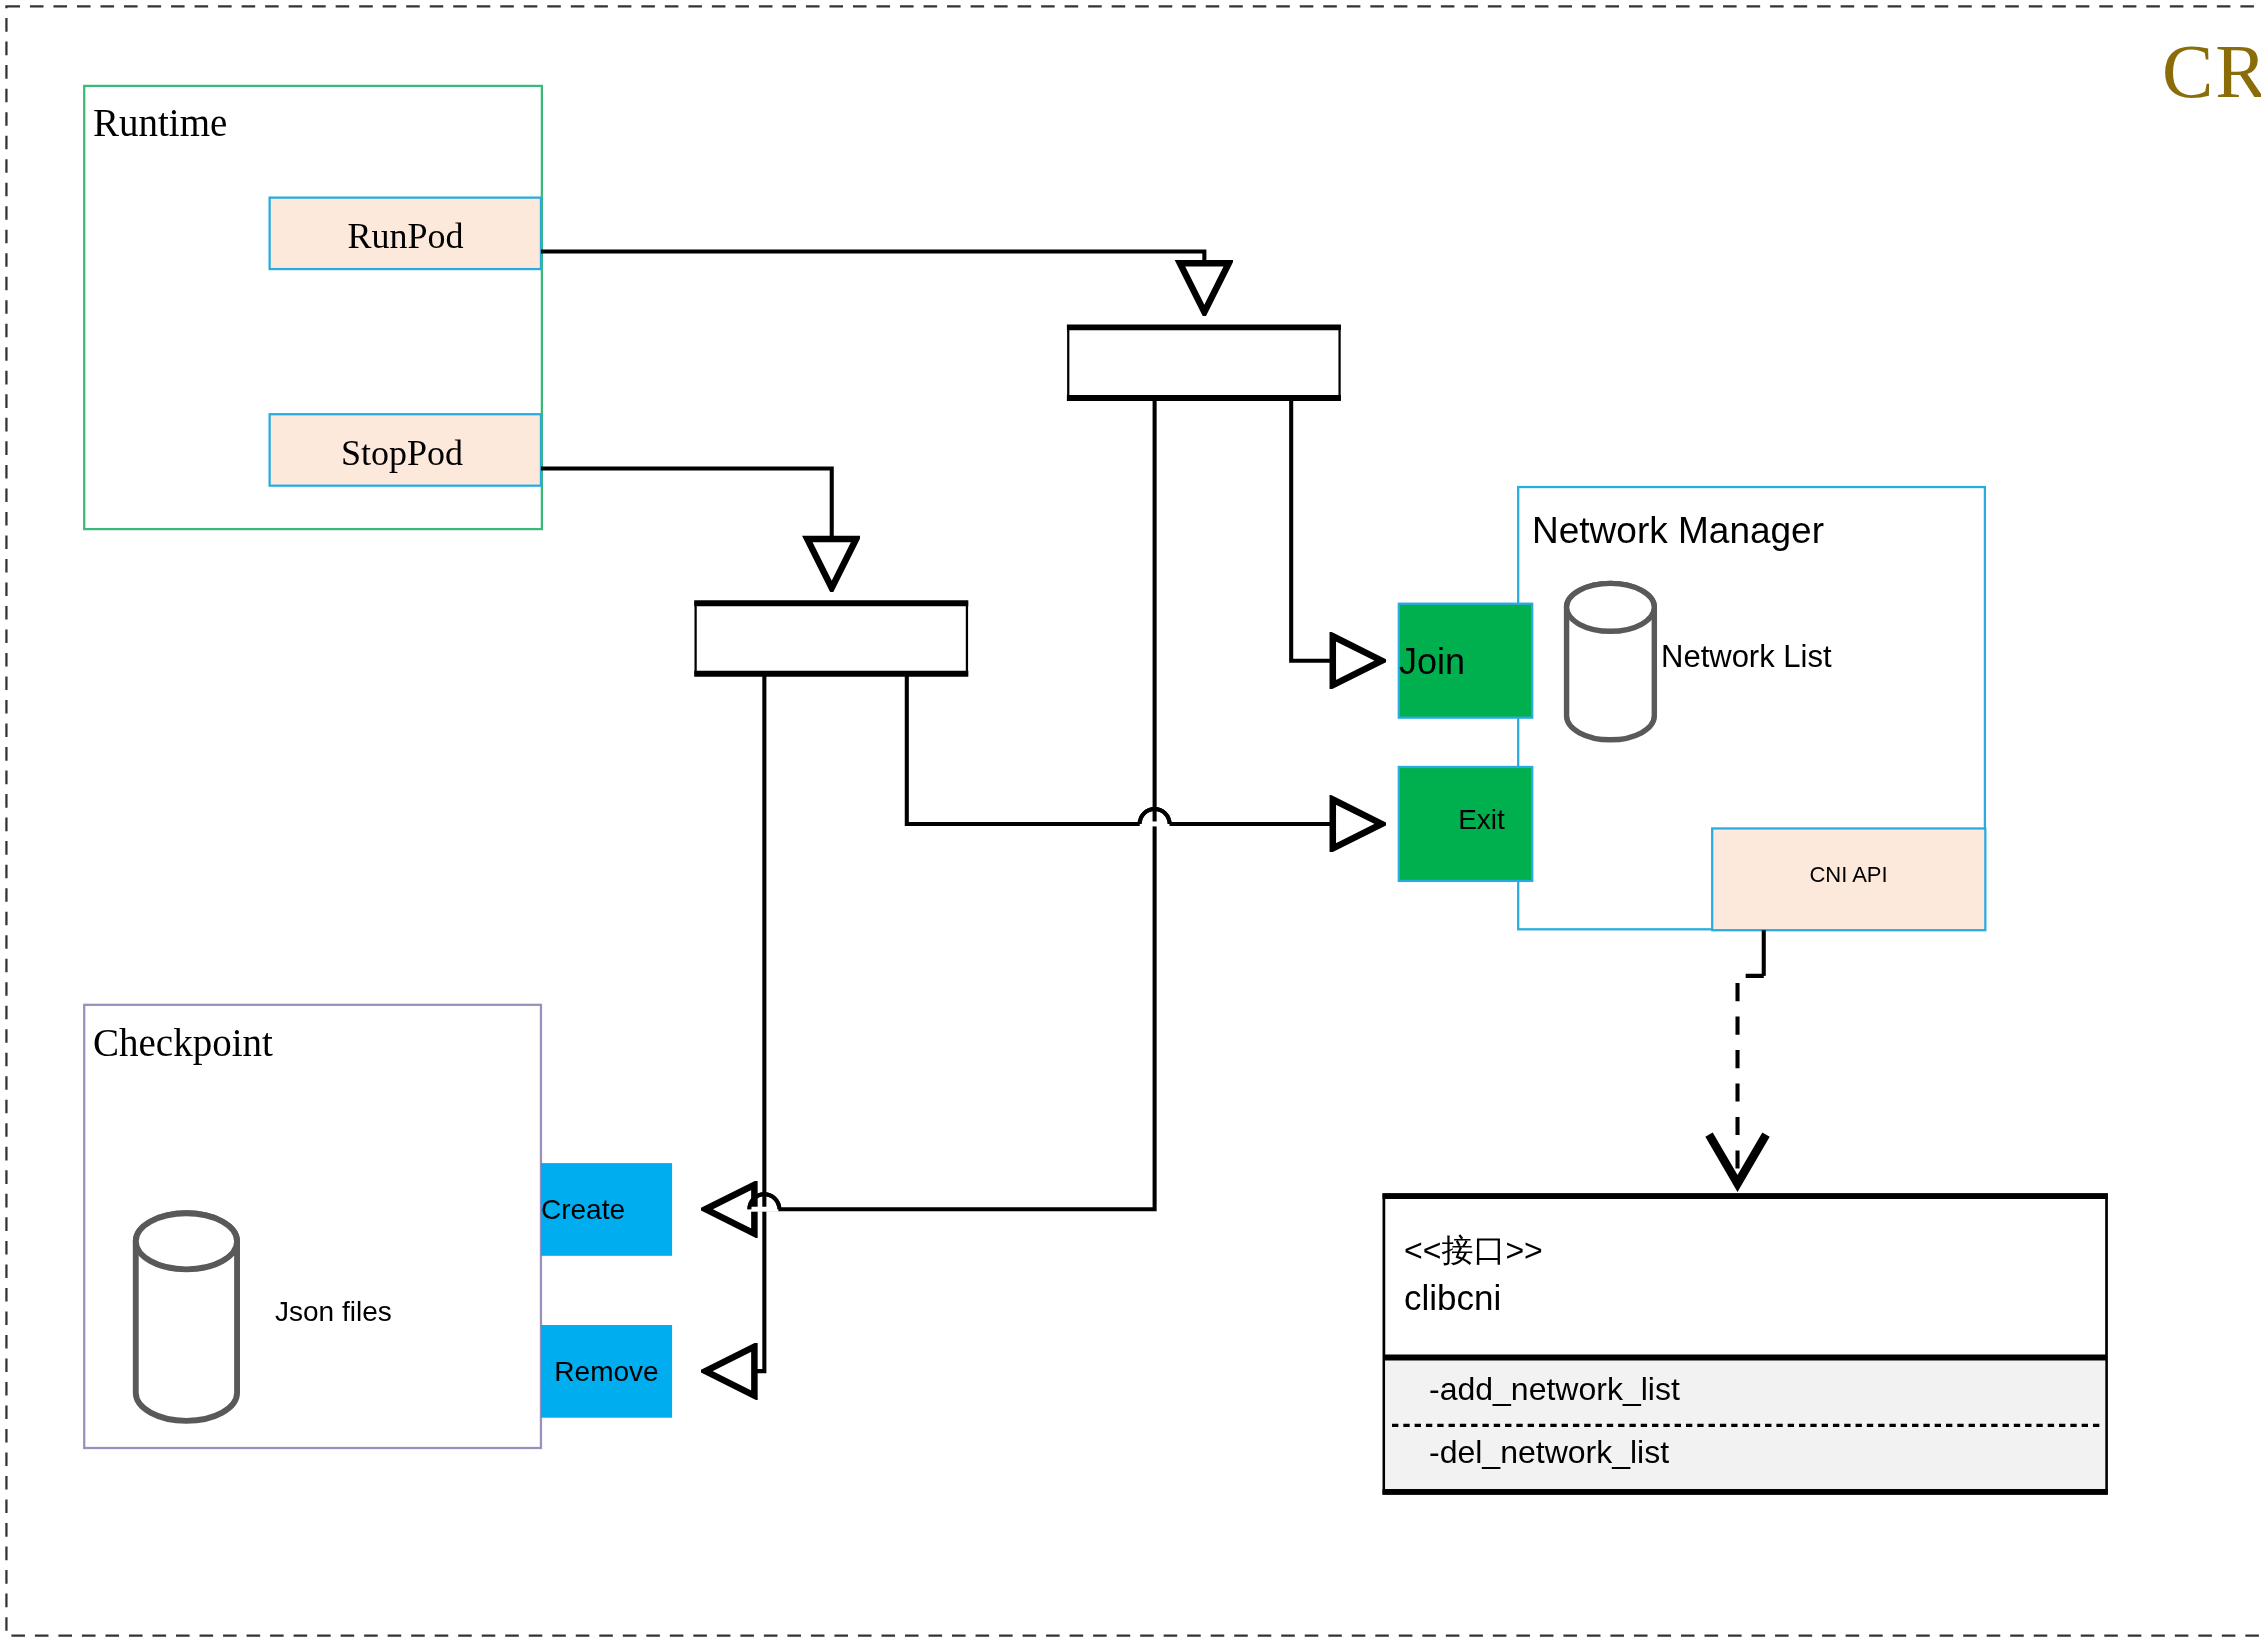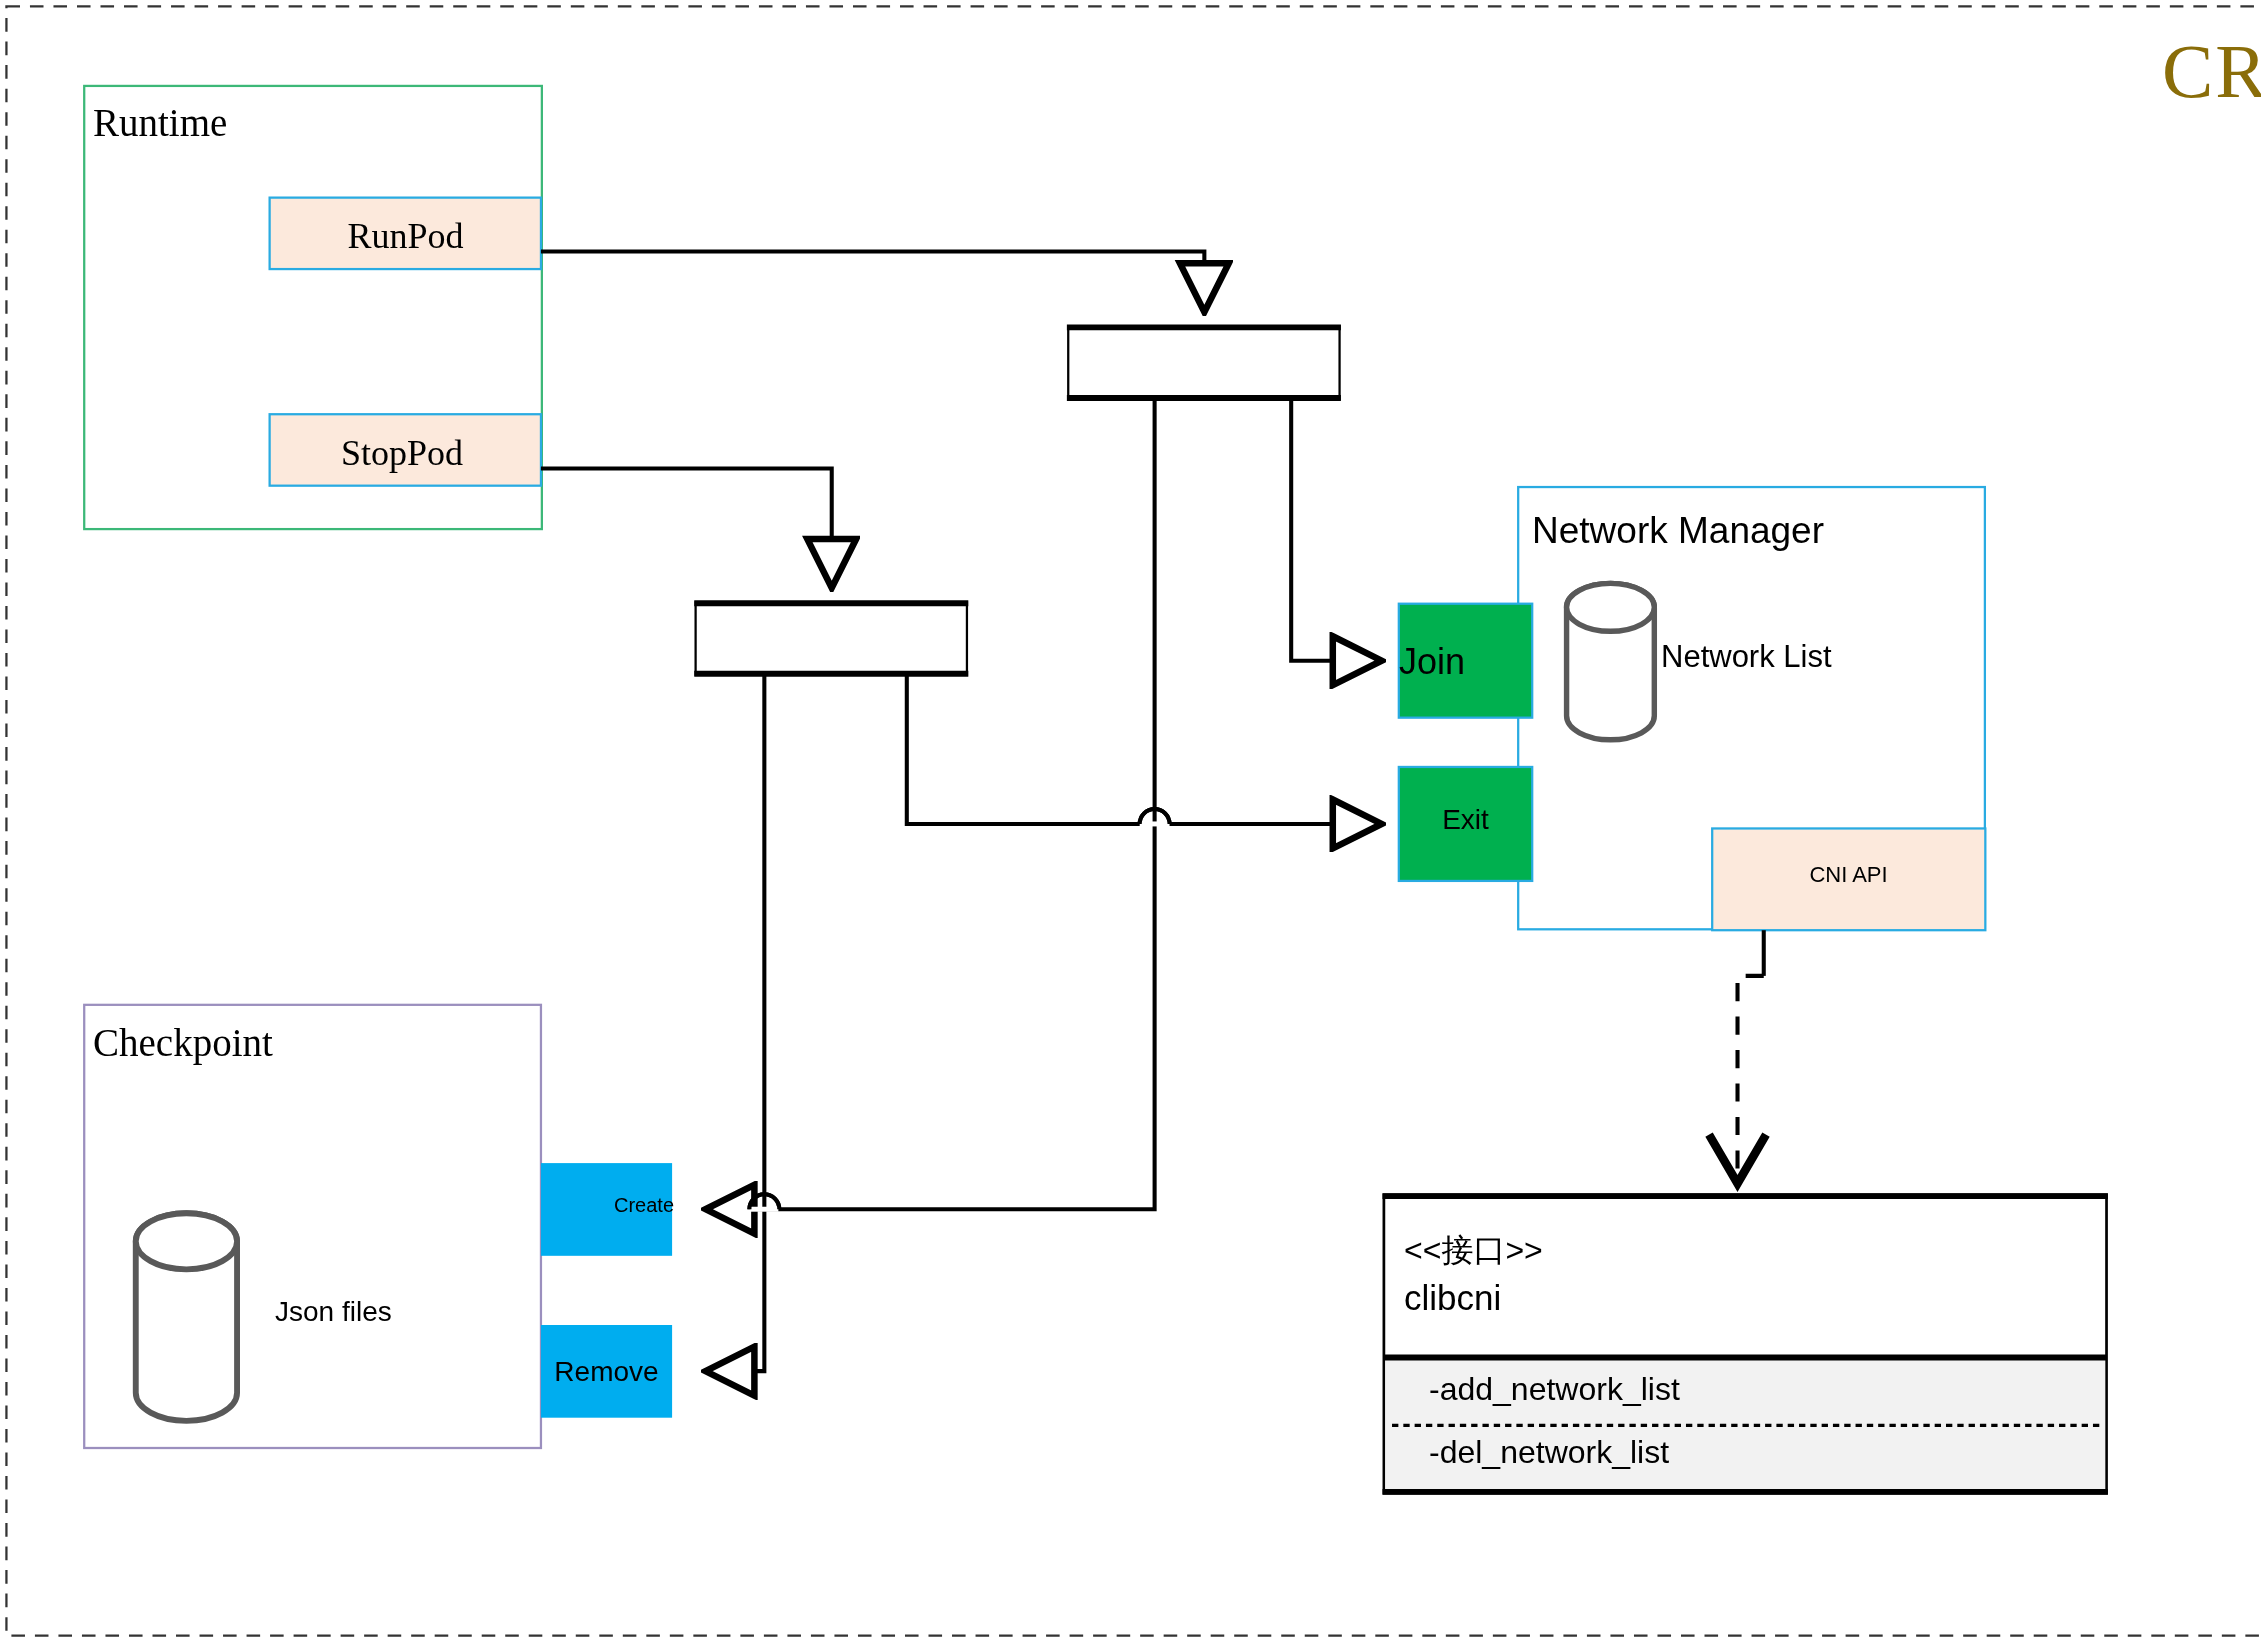--- a/index.html
+++ b/index.html
@@ -112,28 +112,28 @@
   </svg>
 
   <div class="lbl" style="left:2162px;top:27px;font-size:77px;color:#8a6d09;letter-spacing:1.8px;">CRI</div>
 
   <div class="lbl" style="left:93px;top:100px;font-size:39px;">Runtime</div>
   <div class="lbl" style="left:270px;top:215px;width:271px;text-align:center;font-size:36px;">RunPod</div>
   <div class="lbl" style="left:285px;top:432px;width:234px;text-align:center;font-size:36px;">StopPod</div>
 
   <div class="lbl" style="left:93px;top:1020px;font-size:39px;">Checkpoint</div>
   <div class="lbl mono" style="left:275px;top:1284px;font-size:28px;margin-top:12px;">Json files</div>
-  <div class="lbl mono" style="left:541px;top:1194px;width:133px;text-align:right;font-size:20px;">Create</div>
+  <div class="lbl mono" style="left:541px;top:1194px;width:133px;text-align:left;font-size:28px;">Create</div>
   <div class="lbl mono" style="left:541px;top:1356px;width:131px;text-align:center;font-size:28px;">Remove</div>
 
   <div class="lbl mono" style="left:1532px;top:510px;font-size:37px;">Network Manager</div>
   <div class="lbl mono" style="left:1661px;top:639px;font-size:31px;">Network List</div>
   <div class="lbl mono" style="left:1712px;top:862px;width:273px;text-align:center;font-size:22px;">CNI API</div>
   <div class="lbl mono" style="left:1399px;top:641px;width:122px;text-align:left;font-size:36px;">Join</div>
-  <div class="lbl mono" style="left:1399px;top:804px;width:133px;text-align:center;font-size:28px;">Exit</div>
+  <div class="lbl mono" style="left:1399px;top:804px;width:133px;text-align:center;font-size:28px;padding-left:16px;">Exit</div>
 
   <div class="lbl mono" style="left:1404px;top:1217px;font-size:32px;margin-top:12px;">&lt;&lt;接口&gt;&gt;</div>
   <div class="lbl mono" style="left:1404px;top:1278px;font-size:35px;">clibcni</div>
   <div class="lbl mono" style="left:1429px;top:1371px;font-size:32px;">-add_network_list</div>
   <div class="lbl mono" style="left:1429px;top:1434px;font-size:32px;">-del_network_list</div>
 
 </div>
 
 
 </body></html>

